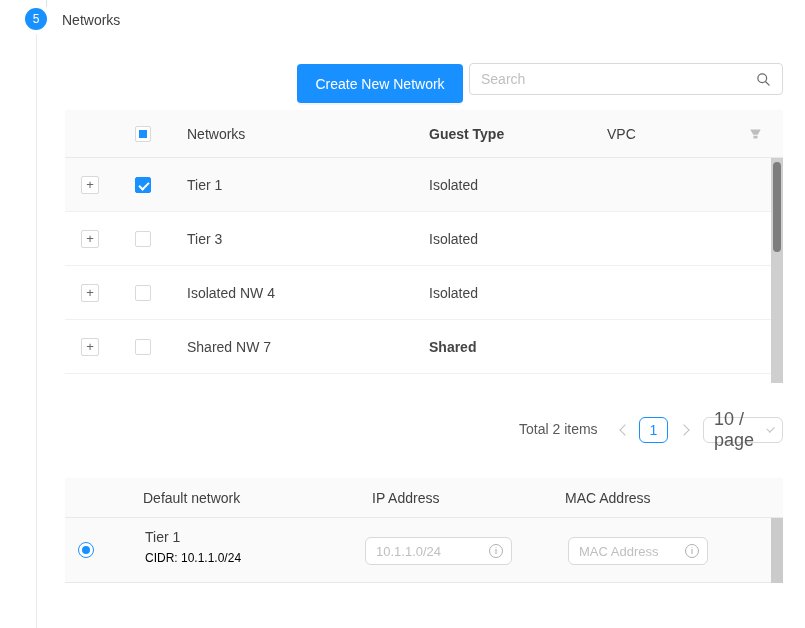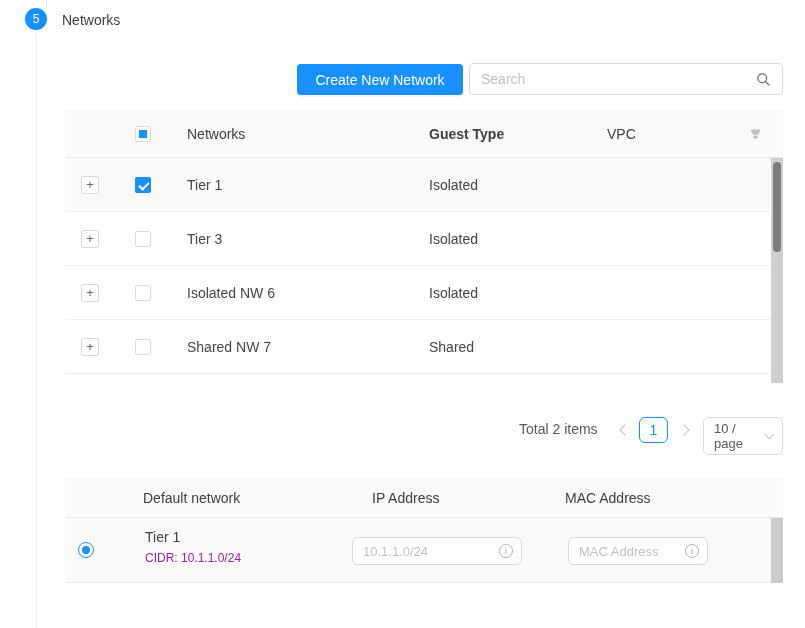--- a/index.html
+++ b/index.html
@@ -8,21 +8,21 @@
             font-family:"Liberation Sans", sans-serif; color:#404040; }
 
   
   .stub-line { position:absolute; left:46px; top:0; width:1px; height:7px; background:#e0e0e0; }
   .step-circle { position:absolute; left:25px; top:8px; width:22px; height:22px; border-radius:50%;
                  background:#1890ff; color:#fff; font-size:12px; display:flex; align-items:center; justify-content:center; }
   .step-title { position:absolute; left:62px; top:12px; font-size:14px; color:#3f3f3f; }
   .timeline { position:absolute; left:36px; top:34px; width:1px; height:594px; background:#ebebeb; }
 
   
-  .btn-create { position:absolute; left:297px; top:64px; width:166px; height:31px; background:#1890ff;
+  .btn-create { position:absolute; left:297px; top:64px; width:166px; height:39px; background:#1890ff;
                 border:none; border-radius:4px; color:#fff; font-size:14px; cursor:pointer;
                 box-shadow:0 2px 0 rgba(0,0,0,0.045); }
   .search-box { position:absolute; left:469px; top:63px; width:314px; height:32px; background:#fff;
                 border:1px solid #d9d9d9; border-radius:4px; display:flex; align-items:center; }
   .search-box input { flex:1; border:none; outline:none; padding:0 8px 0 11px; font-size:14px;
                       font-family:"Liberation Sans", sans-serif; color:#be185d; background:transparent; }
   .search-box input::placeholder { color:#bfbfbf; }
   .search-icon { margin-right:11px; display:flex; }
 
   
@@ -47,37 +47,37 @@
   
   .pg-total { position:absolute; left:519px; top:421px; font-size:14px; color:#595959; }
   .pg-arrow { position:absolute; top:417px; width:26px; height:26px; display:flex; align-items:center;
               justify-content:center; cursor:pointer; }
   .chev { width:8px; height:8px; border-right:1.5px solid #bfbfbf; border-bottom:1.5px solid #bfbfbf; }
   .chev-left { transform:rotate(135deg); margin-left:3px; }
   .chev-right { transform:rotate(-45deg); margin-right:3px; }
   .pg-page { position:absolute; left:639px; top:417px; width:29px; height:26px; background:#fff;
              border:1px solid #1890ff; border-radius:6px; color:#1890ff; font-size:14px;
              display:flex; align-items:center; justify-content:center; cursor:pointer; }
-  .pg-size { position:absolute; left:703px; top:417px; width:80px; height:38px; background:#fff;
+  .pg-size { position:absolute; left:703px; top:417px; width:80px; height:26px; background:#fff;
              border:1px solid #d9d9d9; border-radius:6px; display:flex; align-items:center;
-             padding:0 9px 0 10px; font-size:13px; color:#595959; cursor:pointer; }
+             padding:0 9px 0 10px; font-size:18px; color:#595959; cursor:pointer; }
   .chev-down { width:7px; height:7px; border-right:1.3px solid #bfbfbf; border-bottom:1.3px solid #bfbfbf;
                transform:rotate(45deg); margin-left:auto; margin-top:-3px; }
 
   
   .t2-header { position:absolute; left:65px; top:478px; width:718px; height:40px; background:#fafafa;
                border-bottom:1px solid #e8e8e8; font-size:14px; font-weight:500; color:#404040; }
   .t2-row { position:absolute; left:65px; top:518px; width:707px; height:65px; background:#fafafa;
             border-bottom:1px solid #e8e8e8; }
   .radio { position:absolute; left:13px; top:50%; transform:translateY(-50%); width:16px; height:16px;
            border-radius:50%; border:1px solid #1890ff; background:#fff; cursor:pointer; }
   .radio::after { content:""; position:absolute; left:3px; top:3px; width:8px; height:8px;
                   border-radius:50%; background:#1890ff; }
   .t2-name { position:absolute; left:80px; top:11px; font-size:14px; color:#404040; }
-  .t2-cidr { position:absolute; left:80px; top:33px; font-size:12px; color:#a21caf; }
+  .t2-cidr { position:absolute; left:80px; top:33px; font-size:12px; color:#000000; }
   .mini-input { position:absolute; top:19px; height:28px; background:#fff; border:1px solid #d9d9d9;
                 border-radius:6px; display:flex; align-items:center; }
   .mini-input input { flex:1; width:40px; border:none; outline:none; background:transparent; padding:0 4px 0 10px;
                       font-size:13px; font-family:"Liberation Sans", sans-serif; color:#404040; }
   .mini-input input::placeholder { color:#bfbfbf; }
   .info-icon { width:14px; height:14px; border:1px solid #b0b0b0; border-radius:50%; color:#9a9a9a;
                font-size:9px; line-height:12px; text-align:center; margin-right:8px; flex:none; }
 </style>
 </head>
 <body>
@@ -120,28 +120,28 @@
   </div>
   <div class="t1-row" style="top:212px;">
     <button class="expand-btn">+</button>
     <div class="rcell cb" style="left:70px;"></div>
     <div class="rcell" style="left:122px;">Tier 3</div>
     <div class="rcell" style="left:364px;">Isolated</div>
   </div>
   <div class="t1-row" style="top:266px;">
     <button class="expand-btn">+</button>
     <div class="rcell cb" style="left:70px;"></div>
-    <div class="rcell" style="left:122px;">Isolated NW 6</div>
+    <div class="rcell" style="left:122px;">Isolated NW 4</div>
     <div class="rcell" style="left:364px;">Isolated</div>
   </div>
   <div class="t1-row" style="top:320px;">
     <button class="expand-btn">+</button>
     <div class="rcell cb" style="left:70px;"></div>
     <div class="rcell" style="left:122px;">Shared NW 7</div>
-    <div class="rcell" style="left:364px;">Shared</div>
+    <div class="rcell" style="left:364px;font-weight:bold;">Shared</div>
   </div>
 
   <div class="sb-track" style="top:158px; height:225px;"></div>
   <div class="sb-thumb" style="top:162px; height:90px;"></div>
 
   <div class="pg-total">Total 2 items</div>
   <div class="pg-arrow" style="left:610px;">
       <span class="chev chev-left"></span>
     </div>
   <div class="pg-page">1</div>
@@ -156,21 +156,21 @@
   <div class="t2-header">
     <div class="hcell" style="left:78px;text-align:center;">Default network</div>
     <div class="hcell" style="left:307px;text-align:center;">IP Address</div>
     <div class="hcell" style="left:500px;">MAC Address</div>
   </div>
 
   <div class="t2-row">
     <div class="radio"></div>
     <div class="t2-name">Tier 1</div>
     <div class="t2-cidr">CIDR: 10.1.1.0/24</div>
-    <div class="mini-input" style="left:287px; width:170px;">
+    <div class="mini-input" style="left:300px; width:147px;">
       <input type="text" placeholder="10.1.1.0/24" style="">
       <span class="info-icon">i</span>
     </div>
     <div class="mini-input" style="left:503px; width:140px;">
       <input type="text" placeholder="MAC Address" style="">
       <span class="info-icon">i</span>
     </div>
   </div>
 
   <div class="sb-track" style="top:518px; height:65px; background:#cbcbcb;"></div>

